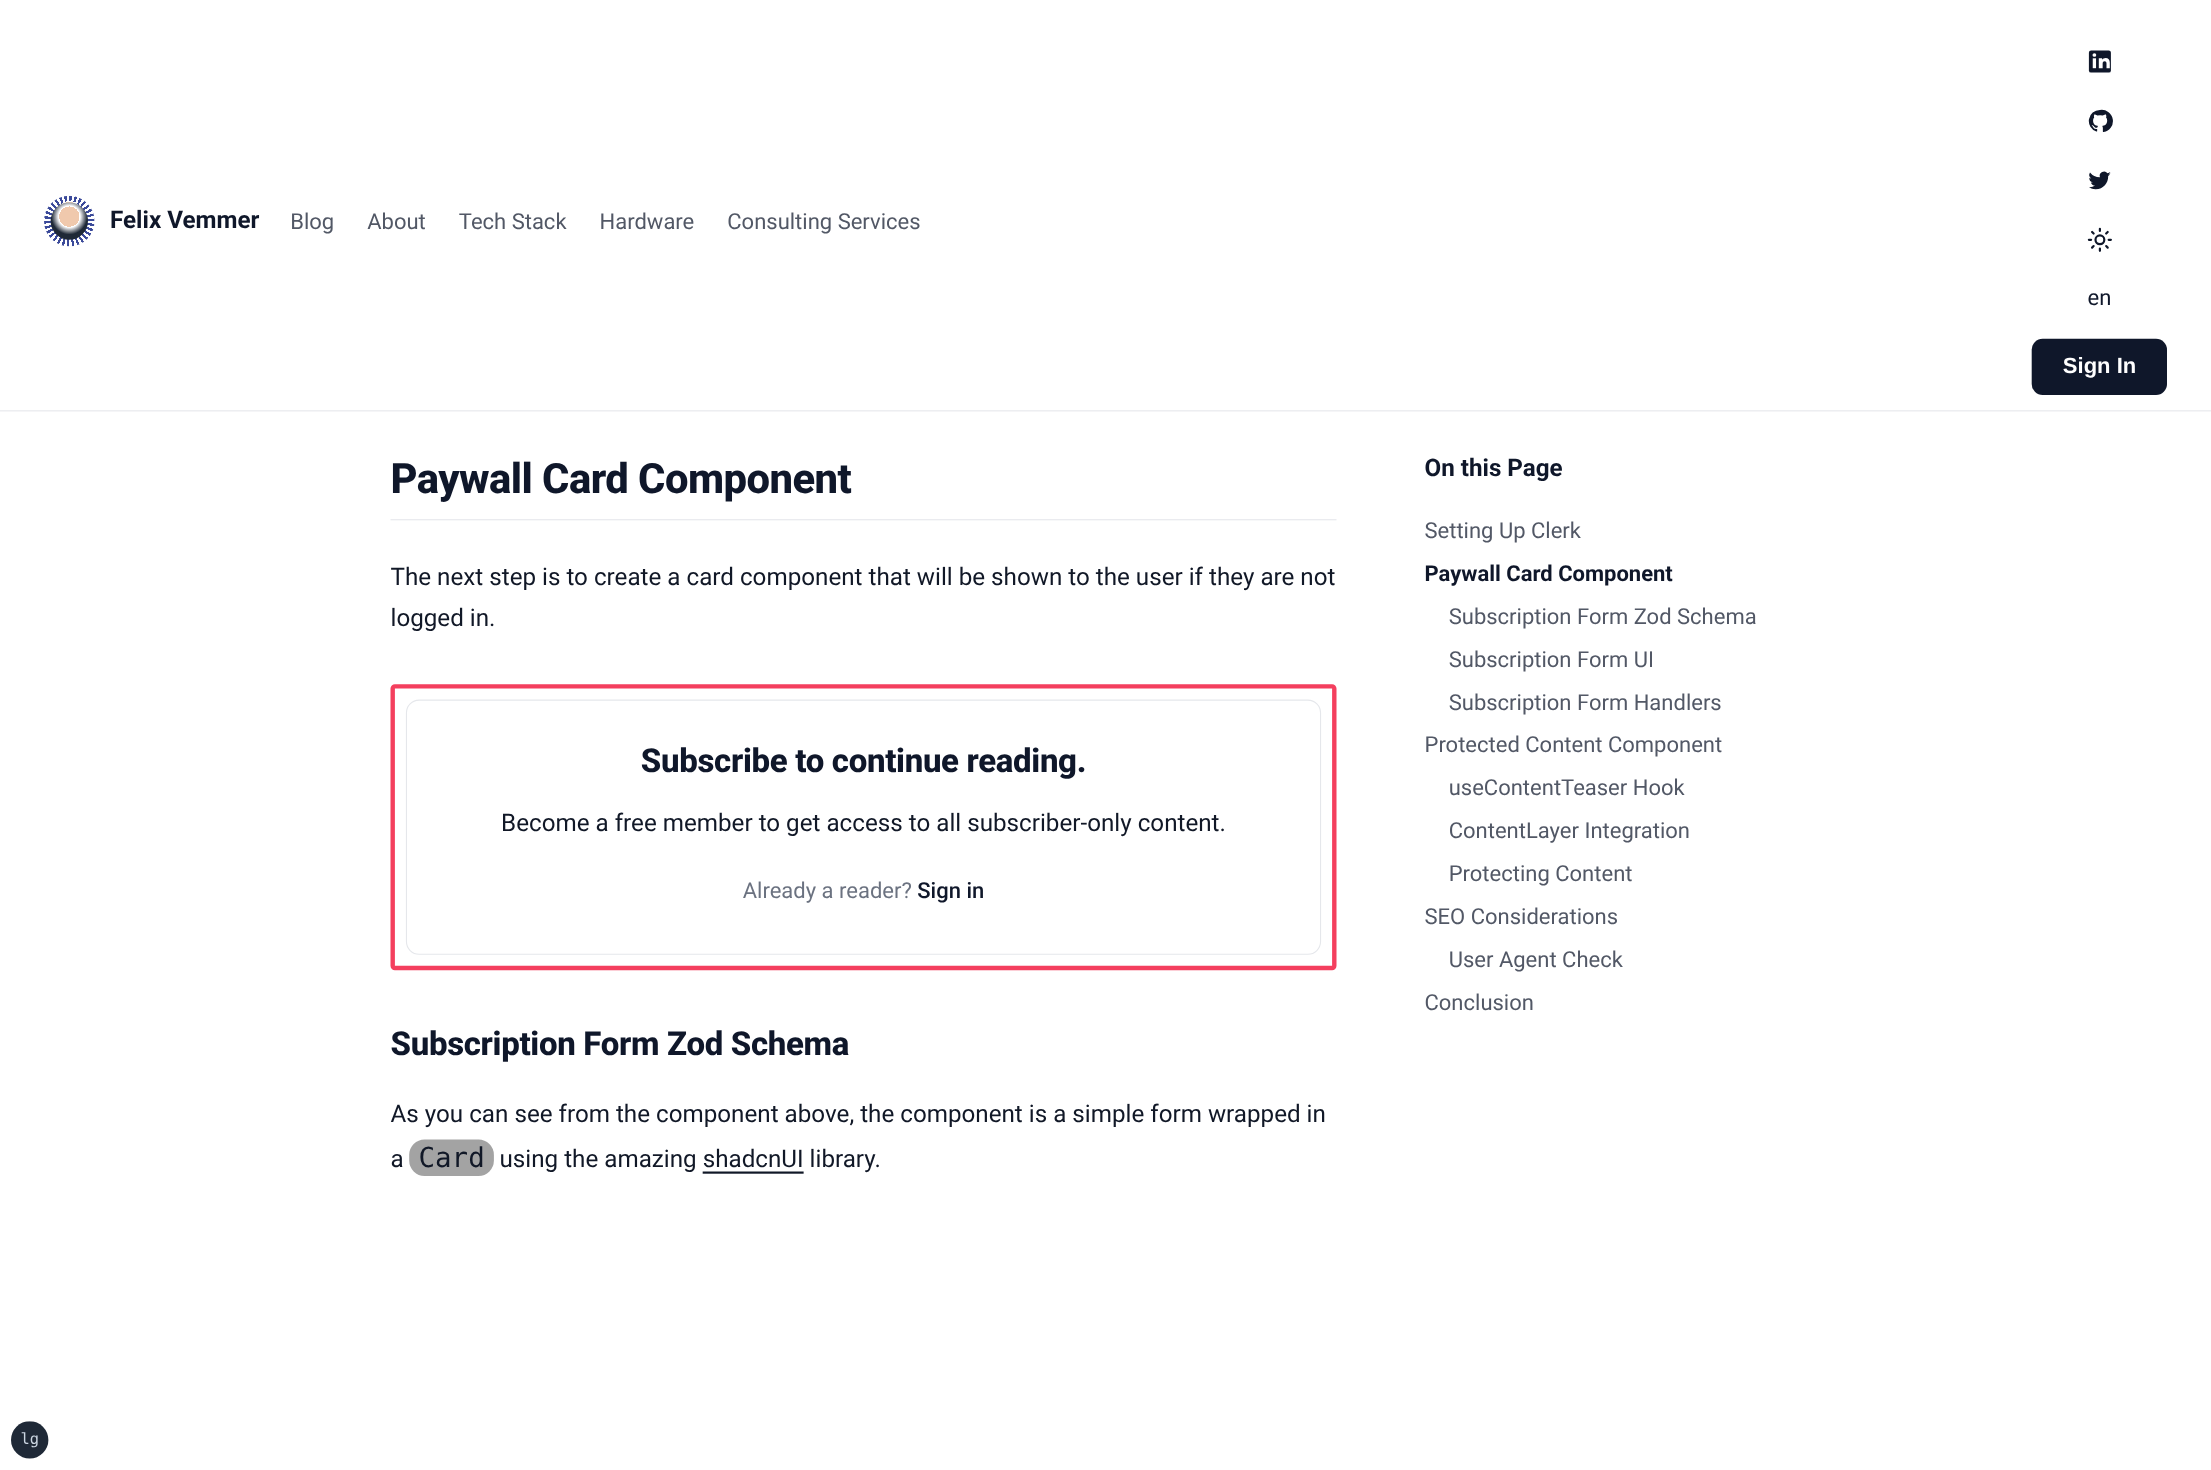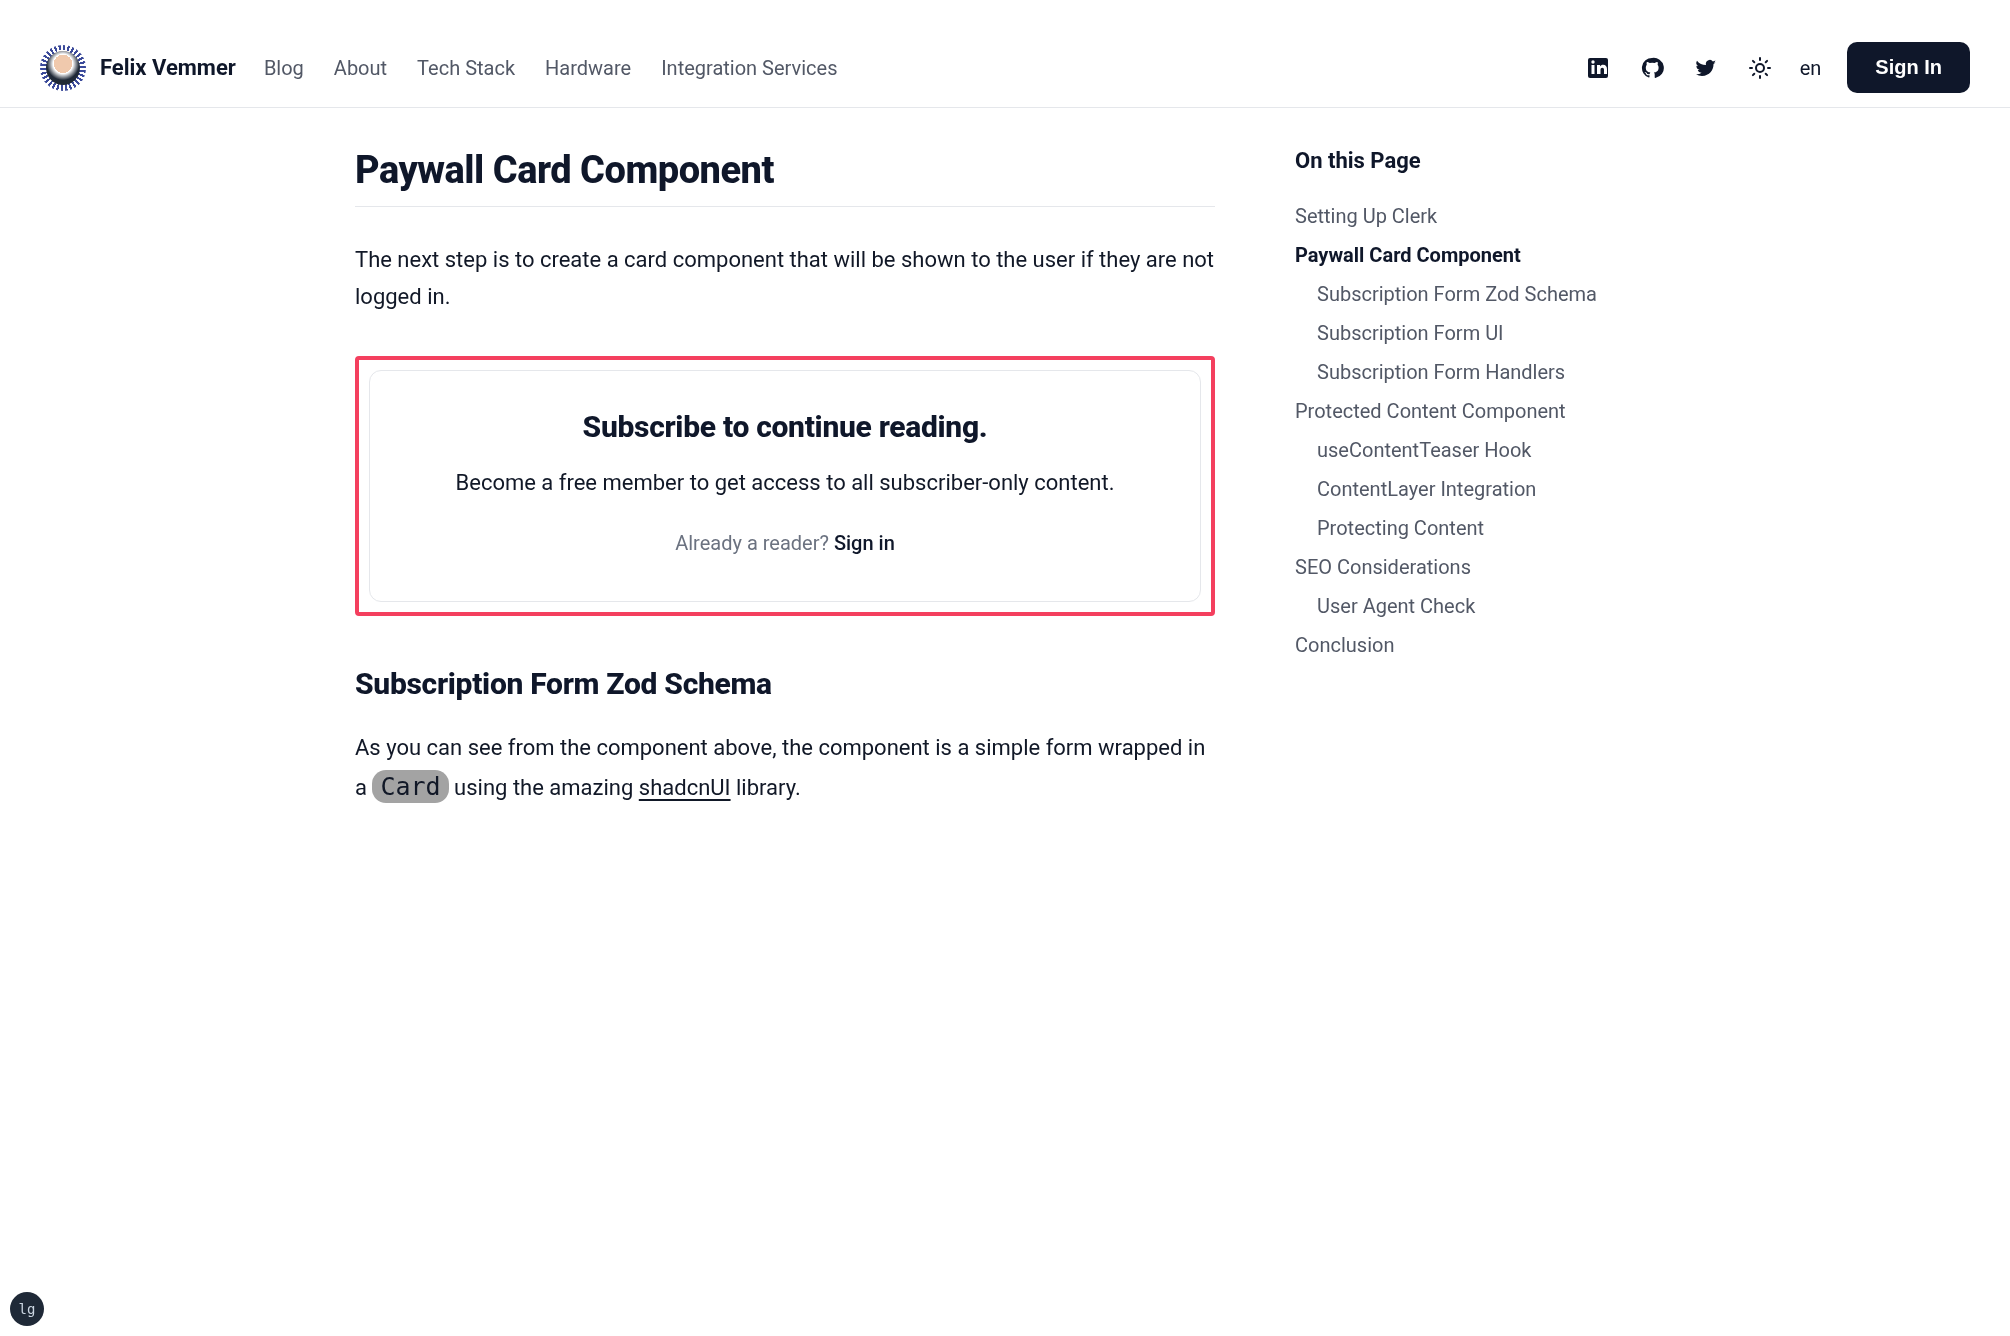--- a/index.html
+++ b/index.html
@@ -28,21 +28,21 @@
     position: relative; overflow: hidden;
   }
   .avatar::after{
     content:""; position:absolute; inset:6px; border-radius:50%;
     background: radial-gradient(circle at 50% 38%, #f0c9ad 0 34%, #fff 34% 36%, #1f2937 60% 100%);
   }
   .brand-name { font-size: 22px; font-weight: 700; color:#0f172a; }
   .nav { display:flex; gap: 30px; }
   .nav a { color:#525866; font-size:20px; text-decoration:none; }
 
-  .header-right { display:flex; align-items:center; gap: 26px; }
+  .header-right { display:flex; align-items:center; gap: 26px; flex-direction: column; }
   .icon-btn { display:flex; align-items:center; justify-content:center; width:28px; height:28px; color:#0f172a; cursor:pointer; }
   .lang { font-size:20px; color:#0f172a; cursor:pointer; }
   .signin-btn {
     background:#0f172a; color:#fff; border:none; border-radius:10px;
     padding: 14px 28px; font-size:20px; font-weight:600; cursor:pointer;
   }
 
   
   .page {
     display:grid;
@@ -114,21 +114,21 @@
   <div class="header-left">
     <a class="brand">
       <span class="avatar"></span>
       <span class="brand-name">Felix Vemmer</span>
     </a>
     <nav class="nav">
       <a>Blog</a>
       <a>About</a>
       <a>Tech Stack</a>
       <a>Hardware</a>
-      <a>Integration Services</a>
+      <a>Consulting Services</a>
     </nav>
   </div>
 
   <div class="header-right">
     <span class="icon-btn">
       <svg viewBox="0 0 24 24" width="24" height="24" fill="currentColor">
           <rect x="2" y="2" width="20" height="20" rx="2"></rect>
           <rect x="5.5" y="9" width="3" height="9" fill="#fff"></rect>
           <circle cx="7" cy="6" r="1.7" fill="#fff"></circle>
           <path fill="#fff" d="M11 9h3v1.4c.6-1 1.8-1.7 3.2-1.7 2.4 0 3.8 1.6 3.8 4.4V18h-3v-4.3c0-1.3-.6-2-1.7-2s-1.8.8-1.8 2.1V18h-3.5V9z"></path>

